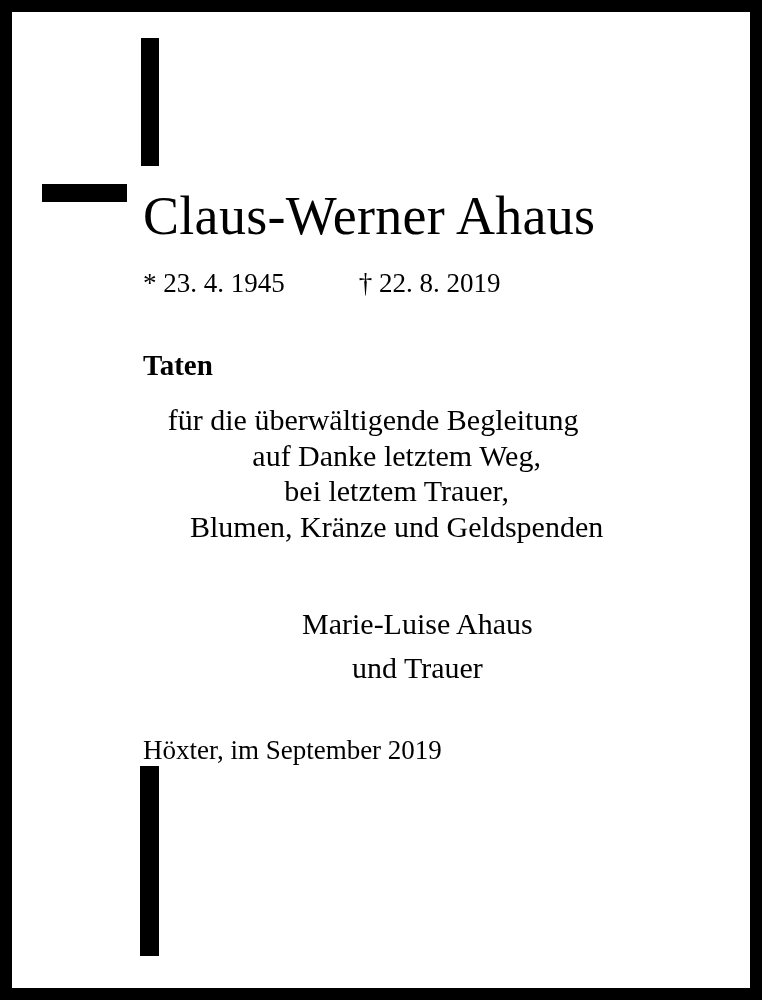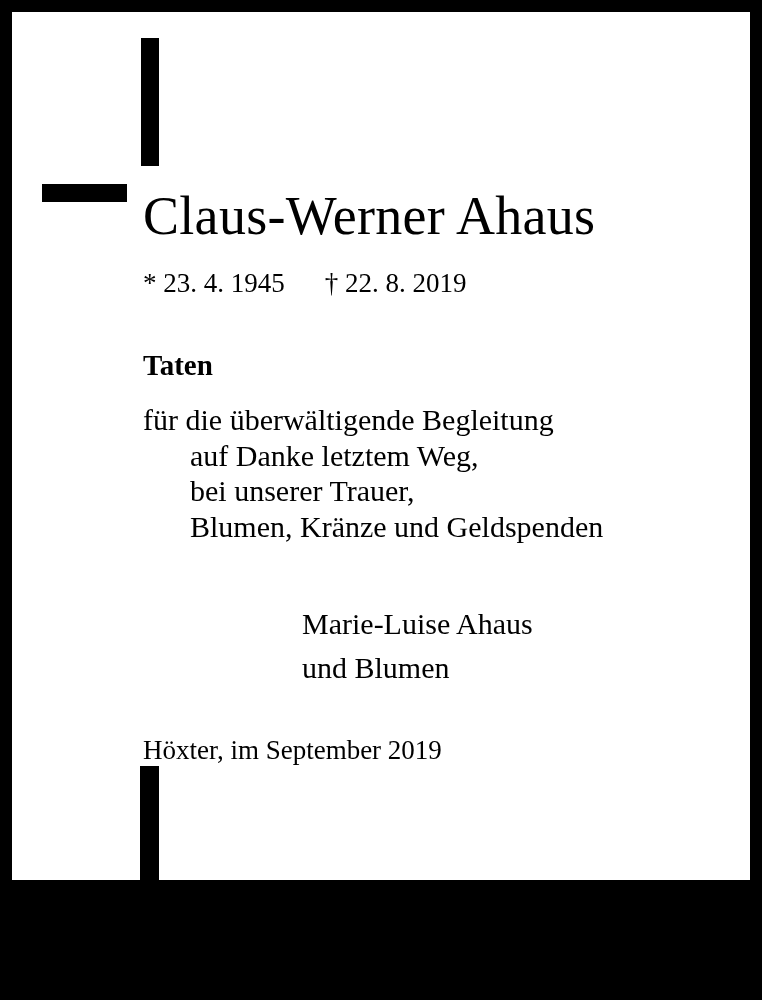--- a/index.html
+++ b/index.html
@@ -1,28 +1,29 @@
 <!DOCTYPE html>
 <html><head>
   <meta charset="utf-8">
   <style>
     html, body { margin: 0; padding: 0; background: #000; }
     body { width: 762px; height: 1000px; position: relative; overflow: hidden; }
     .frame {
-      position: absolute; left: 12px; top: 12px; width: 738px; height: 868px;
+      position: absolute; left: 12px; top: 12px; width: 738px; height: 976px;
       background: #fff;
+      text-align: center;
     }
     .bar { position: absolute; background: #000; }
     .cross-v { left: 129px; top: 26px; width: 18px; height: 128px; }
     .cross-h { left: 30px; top: 172px; width: 85px; height: 18px; }
     .bottom-v { left: 128px; top: 754px; width: 19px; height: 190px; }
     .serif { font-family: "Liberation Serif", "DejaVu Serif", serif; color: #000; position: absolute; white-space: nowrap; }
     .name { left: 131px; top: 174px; font-size: 54px; line-height: 60px; letter-spacing: 0.3px; }
     .dates { left: 131px; top: 255px; font-size: 27px; line-height: 32px; }
-    .dates .death { margin-left: 40px; }
+    .dates .death { margin-left: 74px; }
     .danke { left: 131px; top: 336px; font-size: 29px; line-height: 34px; font-weight: bold; }
     .body-lines { left: 131px; top: 390px; font-size: 30px; line-height: 35.5px; }
     .body-lines div { white-space: nowrap; }
     .body-lines .indent { padding-left: 47px; }
     .signers { left: 290px; top: 590px; font-size: 30px; line-height: 44px; }
     .place { left: 131px; top: 722px; font-size: 27px; line-height: 32px; }
   </style>
 </head>
 <body>
 
@@ -35,23 +36,23 @@
 
   <div class="serif dates">
     <span>* 23. 4. 1945</span><span class="death">† 22. 8. 2019</span>
   </div>
 
   <div class="serif danke">Taten</div>
 
   <div class="serif body-lines">
     <div>für die überwältigende Begleitung</div>
     <div class="indent">auf Danke letztem Weg,</div>
-    <div class="indent">bei unserer Trauer,</div>
+    <div class="indent">bei letztem Trauer,</div>
     <div class="indent">Blumen, Kränze und Geldspenden</div>
   </div>
 
   <div class="serif signers">
     <div>Marie-Luise Ahaus</div>
-    <div>und Blumen</div>
+    <div>und Trauer</div>
   </div>
 
   <div class="serif place">Höxter, im September 2019</div>
 </div>
 
 </body></html>

